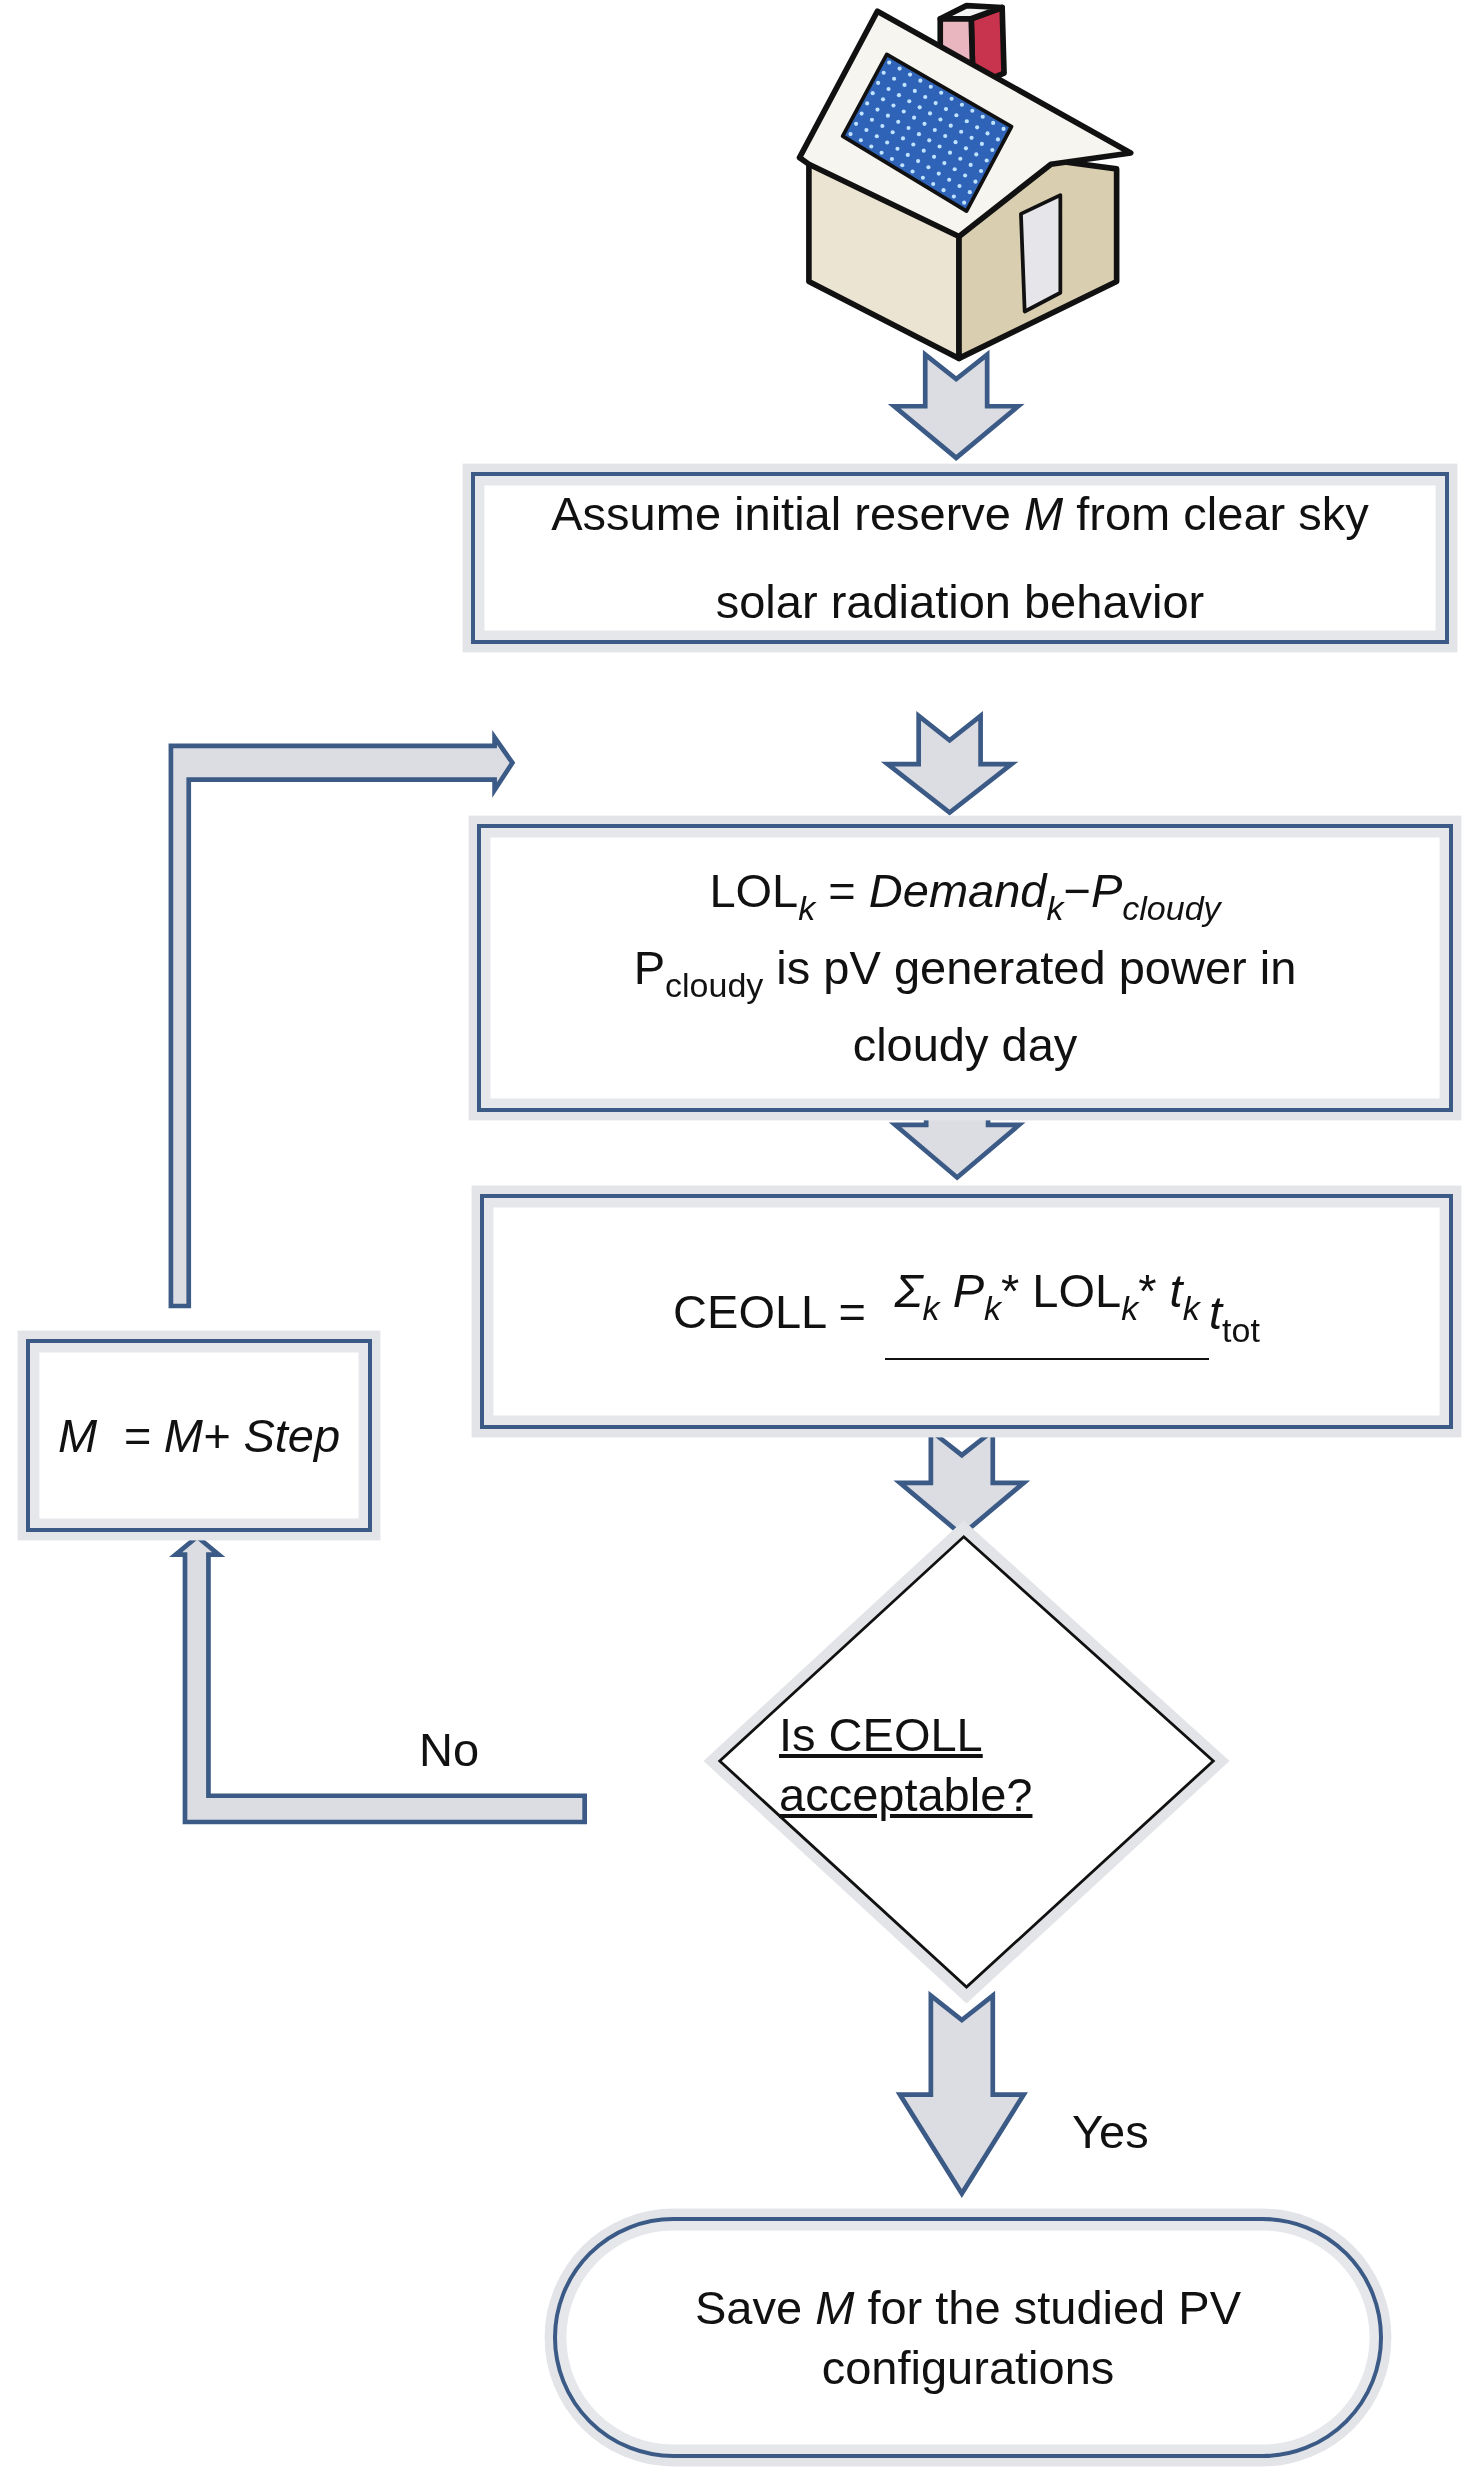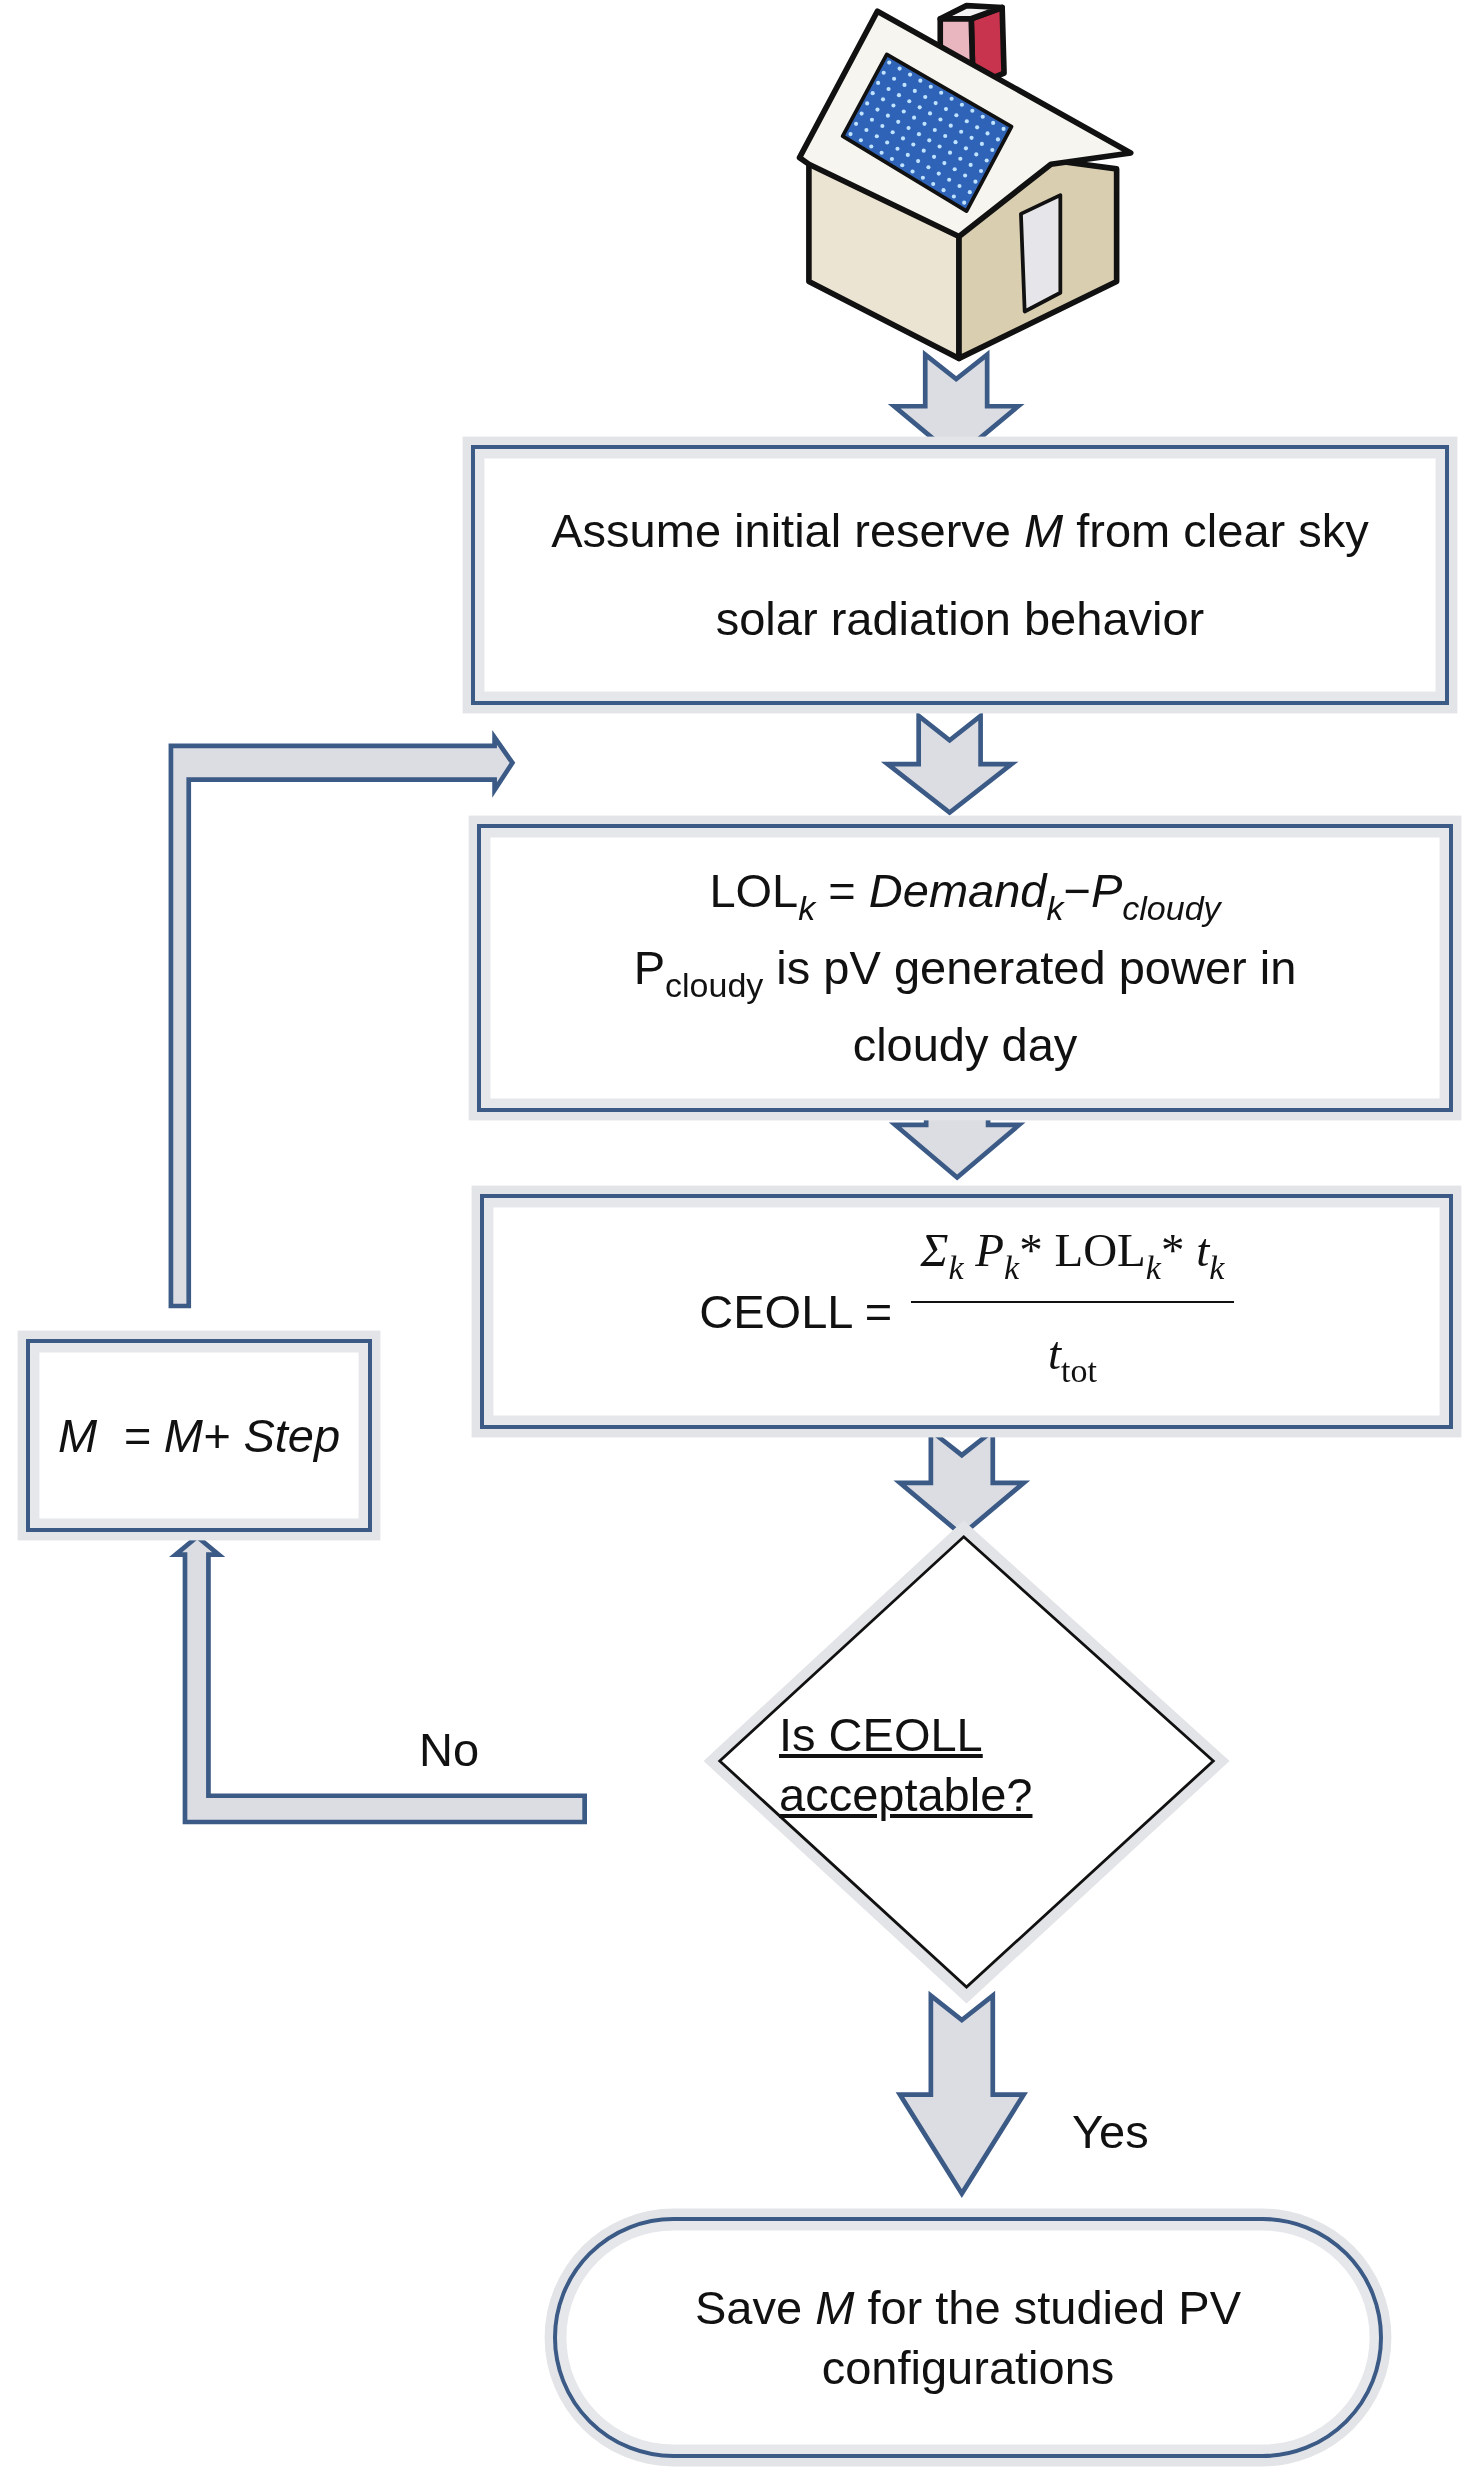--- a/index.html
+++ b/index.html
@@ -7,21 +7,21 @@
          font-family:"Liberation Sans", sans-serif; color:#111; }
   svg#canvas { position:absolute; left:0; top:0; }
   .box { position:absolute; box-sizing:border-box; background:#fff;
          border:4.7px solid #3b5a86; box-shadow: 0 0 0 8.4px #e3e4e8, inset 0 0 0 9.4px #e6e7eb;
          display:flex; flex-direction:column; align-items:center; justify-content:center;
          text-align:center; font-size:47px; line-height:60px; }
   .term { border-radius:122px; box-shadow: 0 0 0 8.4px #e3e4e8, inset 0 0 0 9.4px #e6e7eb; }
   .lbl { position:absolute; font-size:47px; }
   .it { font-style:italic; }
   .sub { font-size:34px; vertical-align:-13px; }
-  .frac { display:inline-flex; flex-direction:column; vertical-align:middle; margin-left:19px;font-family:Liberation Serif, serif; }
+  .frac { display:inline-flex; flex-direction:row; vertical-align:middle; margin-left:19px; }
   .num { padding:0 9.4px 5.6px; border-bottom:2.8px solid #111; line-height:56px; }
   .den { line-height:60px; padding-top:20px; }
   .diamond-text { position:absolute; text-align:left; font-size:47px; line-height:60px;text-decoration:underline; }
 </style>
 </head>
 <body>
 
 <svg id="canvas" width="1478" height="2475" viewBox="0 0 1575 2638">
 
   <g stroke="#111" stroke-width="6" stroke-linejoin="round">
@@ -148,21 +148,21 @@
     </g>
 
   <path d="M 201 1392 L 201 831 L 527 831 L 527 842 L 546 813 L 527 786 L 527 795 L 182 795 L 182 1392 Z" fill="#dcdde2" stroke="#3b5a86" stroke-width="5" stroke-linejoin="miter"></path>
 
   <path d="M 623 1914 L 222 1914 L 222 1657 L 233 1657 L 210 1638 L 187 1657 L 197 1657 L 197 1942 L 623 1942 Z" fill="#dcdde2" stroke="#3b5a86" stroke-width="5" stroke-linejoin="miter"></path>
 
   <polygon points="1027,1630 1300,1877 1030,2126 760,1877" fill="none" stroke="#e3e4e8" stroke-width="14"></polygon>
   <polygon points="1027,1638 1293,1877 1030,2118 767,1877" fill="#ffffff" stroke="#111" stroke-width="3"></polygon>
 </svg>
 
-<div class="box" style="left:471px; top:445px; width:978px; height:260px;gap:28px;">
+<div class="box" style="left:471px; top:472px; width:978px; height:172px;gap:28px;">
   <div>
     <span>Assume initial reserve </span><span class="it">M</span><span> from clear sky</span>
   </div>
   <div>solar radiation behavior</div>
 </div>
 
 <div class="box" style="left:477px; top:824px; width:976px; height:288px;">
   <div>
     <span>LOL</span><span class="sub it">k</span><span> = </span><span class="it">Demand</span><span class="sub it">k</span><span>−</span><span class="it">P</span><span class="sub it">cloudy</span>
   </div>

